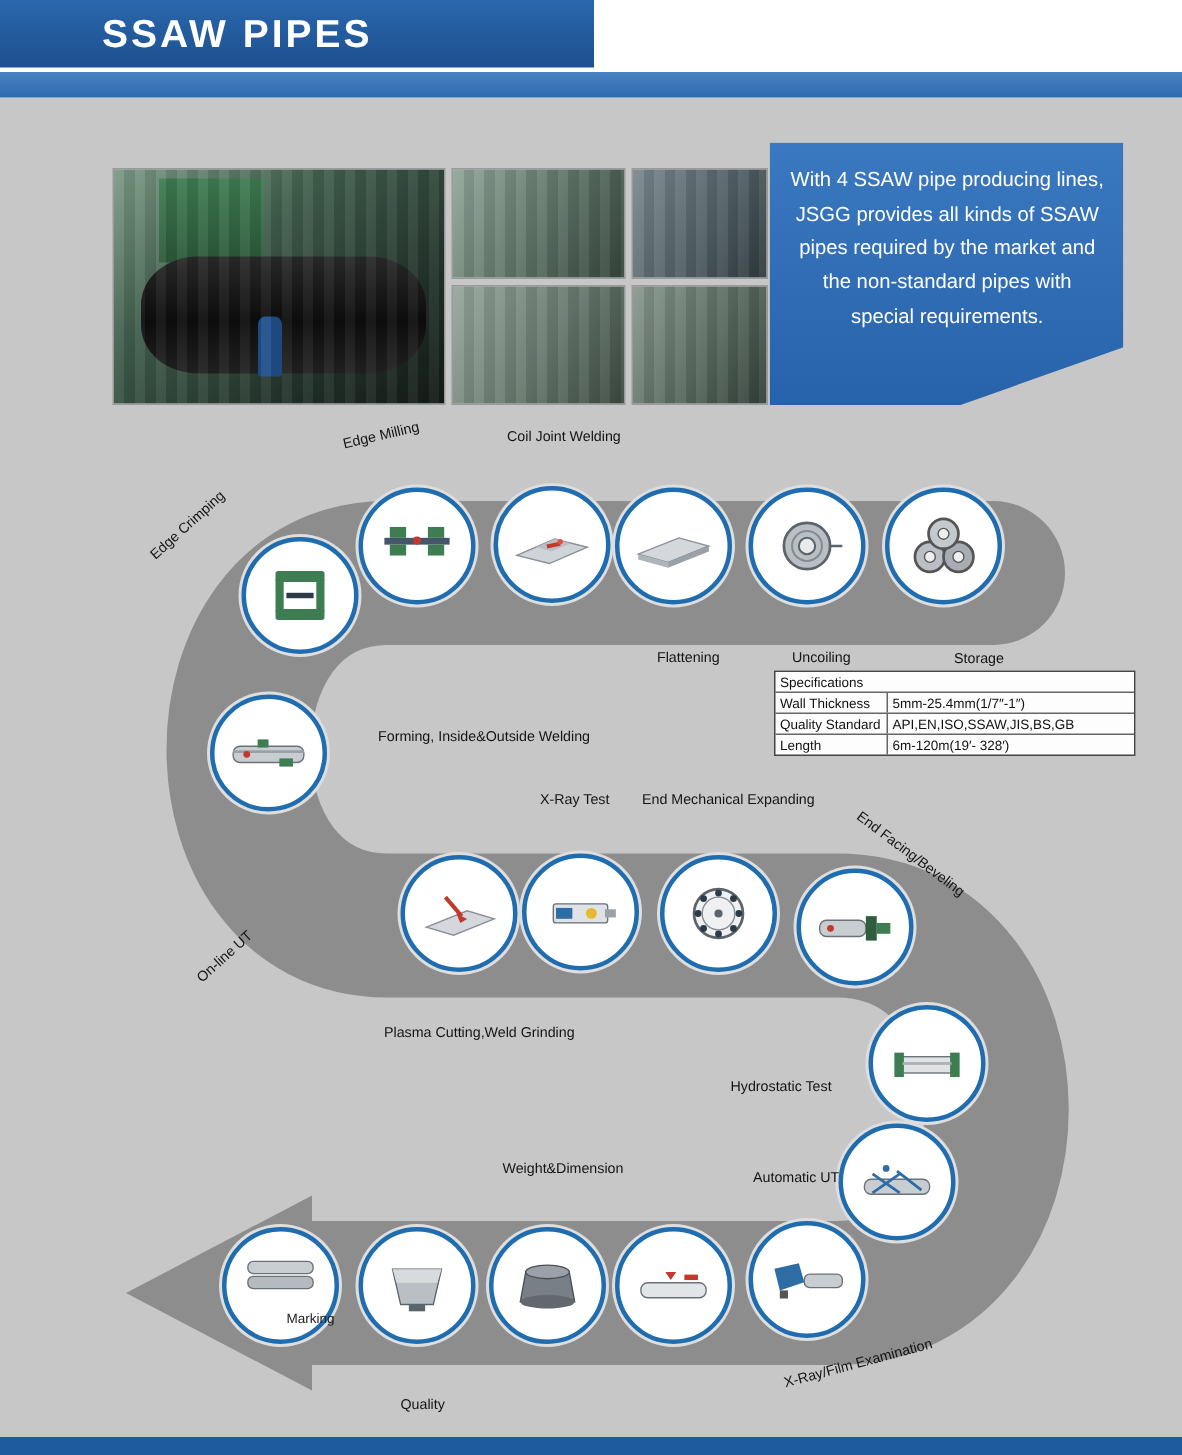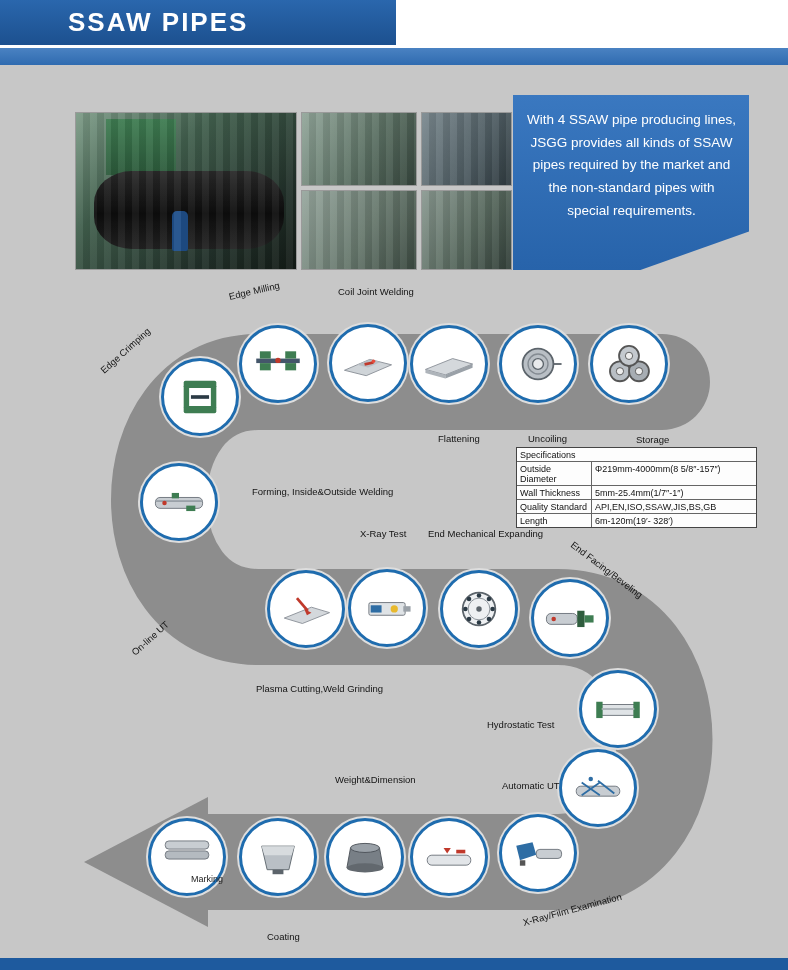--- a/index.html
+++ b/index.html
@@ -298,31 +298,27 @@
 <div class="step-label" style="left:621px;top:434px;margin-left:15px;">Storage</div>
 <div class="step-label" style="left:252px;top:486px;">Forming, Inside&amp;Outside Welding</div>
 <div class="step-label" style="left:360px;top:528px;text-align:right;">X-Ray Test</div>
 <div class="step-label" style="left:428px;top:528px;">End Mechanical Expanding</div>
 <div class="step-label" style="left:572px;top:538px;transform:rotate(37deg);transform-origin:left center;">End Facing/Beveling</div>
 <div class="step-label" style="left:133px;top:648px;transform:rotate(-42deg);transform-origin:left center;">On-line UT</div>
 <div class="step-label" style="left:256px;top:683px;">Plasma Cutting,Weld Grinding</div>
 <div class="step-label" style="left:487px;top:719px;">Hydrostatic Test</div>
 <div class="step-label" style="left:502px;top:780px;">Automatic UT</div>
 <div class="step-label" style="left:335px;top:774px;">Weight&amp;Dimension</div>
-<div class="step-label" style="left:267px;top:931px;">Coating</div>
+<div class="step-label" style="left:267px;top:931px;">Quality</div>
 <div class="step-label" style="left:424px;top:983px;padding-left:47px;">Final Inspection</div>
 <div class="step-label" style="left:523px;top:917px;transform:rotate(-15deg);transform-origin:left center;">X-Ray/Film Examination</div>
 
 <div class="spec-table">
   <div class="spec-row">
     <div class="spec-title">Specifications</div>
-  </div>
-  <div class="spec-row">
-    <div class="spec-label">Outside Diameter</div>
-    <div class="spec-value">Φ219mm-4000mm(8 5/8″-157″)</div>
   </div>
   <div class="spec-row">
     <div class="spec-label">Wall Thickness</div>
     <div class="spec-value">5mm-25.4mm(1/7″-1″)</div>
   </div>
   <div class="spec-row">
     <div class="spec-label">Quality Standard</div>
     <div class="spec-value">API,EN,ISO,SSAW,JIS,BS,GB</div>
   </div>
   <div class="spec-row">

